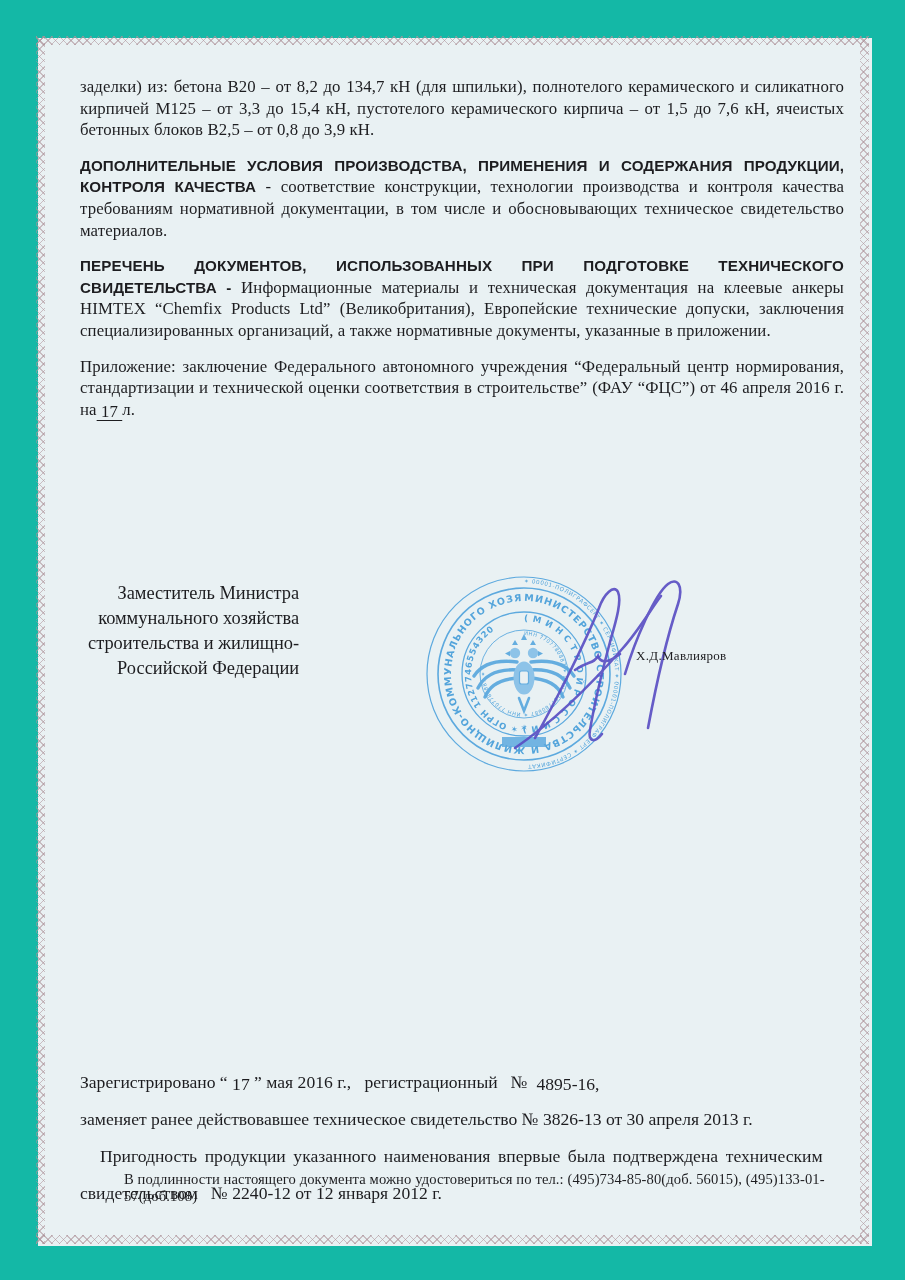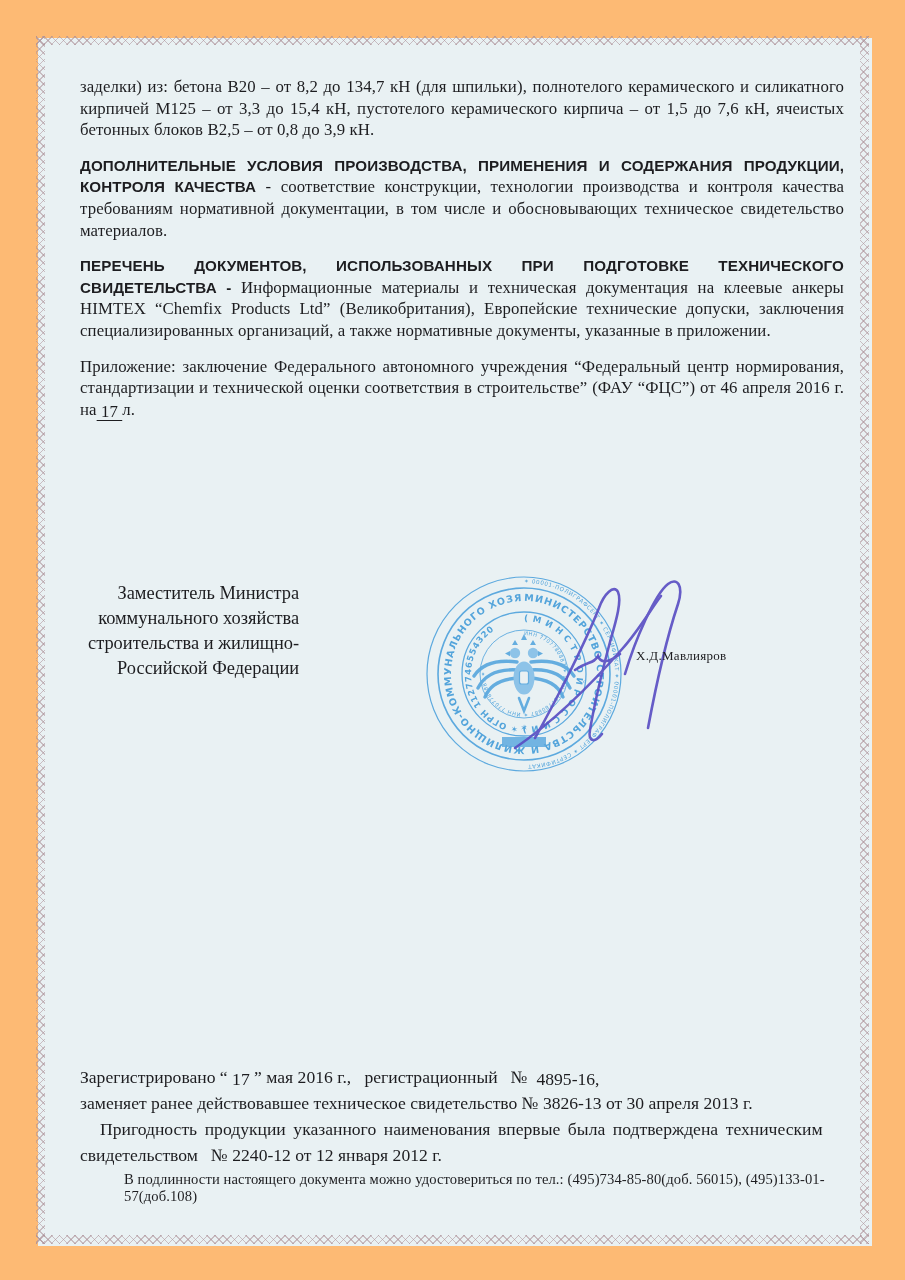--- a/index.html
+++ b/index.html
@@ -2,21 +2,21 @@
 <html><head>
 <meta charset="utf-8">
 <style>
   html, body { margin: 0; padding: 0; }
   body { background: #ffffff; }
 
   .page {
     position: relative;
     width: 905px;
     height: 1280px;
-    background: #fdba74;
+    background: #14b8a6;
     overflow: hidden;
     font-family: "Liberation Serif", serif;
     color: #1d1d20;
   }
 
   .sheet {
     position: absolute;
     left: 38px; top: 38px; right: 33px; bottom: 34px;
     background: #e9f1f3;
   }
@@ -83,21 +83,21 @@
     position: absolute;
     left: 505px; top: 576px;
     width: 215px; height: 185px;
   }
 
   .reg {
     position: absolute;
     left: 80px; top: 1064px;
     width: 772px;
     font-size: 17.6px;
-    line-height: 26px;
+    line-height: 37px;
   }
   .reg-line { white-space: pre-wrap; }
   .reg-line.stretch { word-spacing: 3.2px; margin-left: 20px; }
 
   .footer-note {
     position: absolute;
     left: 80px; top: 1171px;
     width: 772px;
     font-size: 14.6px;
     letter-spacing: 0.1px;

